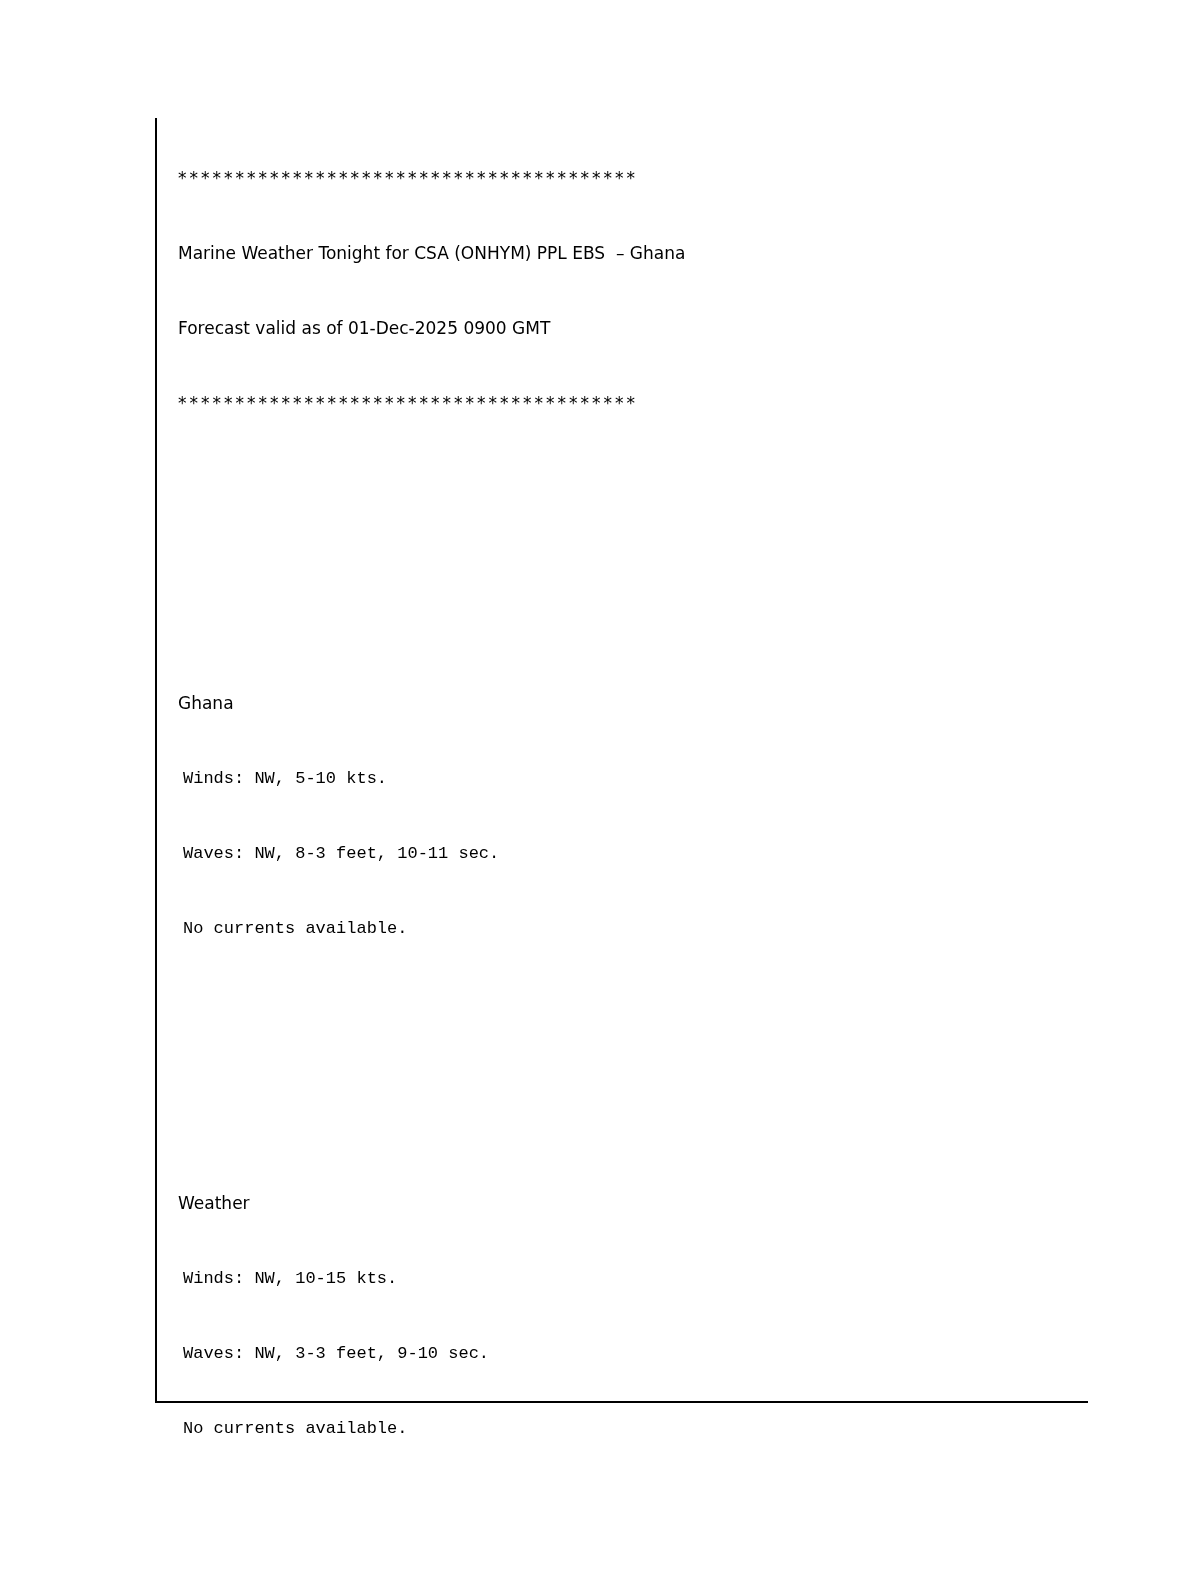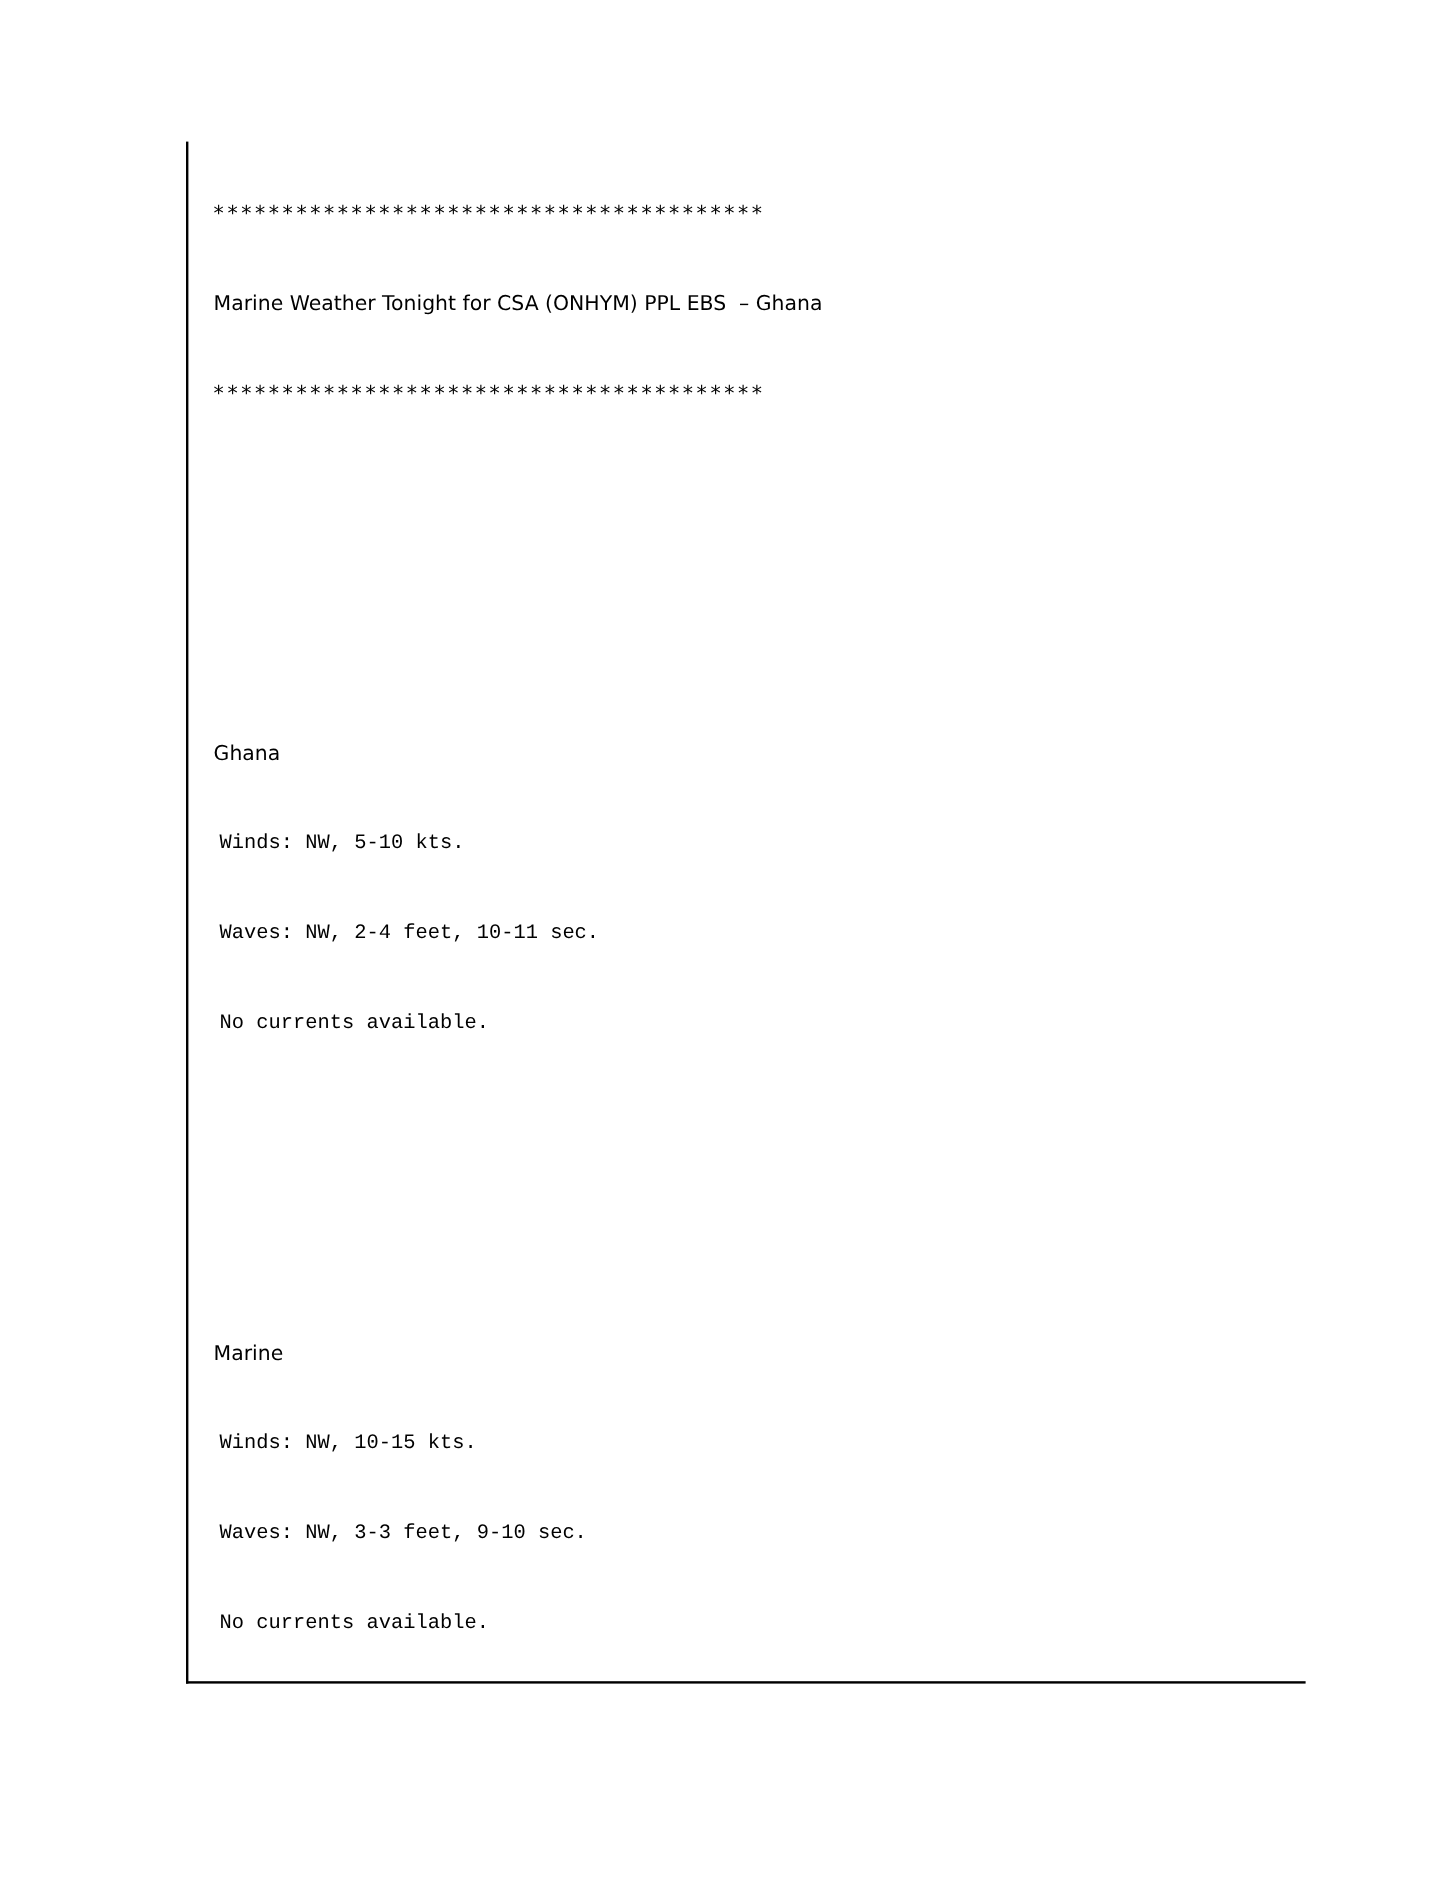--- a/index.html
+++ b/index.html
@@ -45,34 +45,35 @@
   }
 </style>
 </head>
 <body>
 
 <div class="content-frame"></div>
 
 <div class="text-flow">
   <div class="line stars">****************************************</div>
   <div class="line">Marine Weather Tonight for CSA (ONHYM) PPL EBS  – Ghana</div>
+  <div class="line">Forecast valid as of 01-Dec-2025 0900 GMT</div>
   <div class="line stars">****************************************</div>
   <div class="line"></div>
   <div class="line"></div>
 
   <div>
     <div class="line">Ghana</div>
     <div class="line detail">Winds: NW, 5-10 kts.</div>
-    <div class="line detail">Waves: NW, 2-4 feet, 10-11 sec.</div>
+    <div class="line detail">Waves: NW, 8-3 feet, 10-11 sec.</div>
     <div class="line detail">No currents available.</div>
     <div class="line"></div>
   </div>
 
   <div>
-    <div class="line">Marine</div>
+    <div class="line">Weather</div>
     <div class="line detail">Winds: NW, 10-15 kts.</div>
     <div class="line detail">Waves: NW, 3-3 feet, 9-10 sec.</div>
     <div class="line detail">No currents available.</div>
     <div class="line"></div>
   </div>
 
   
 
   
 

